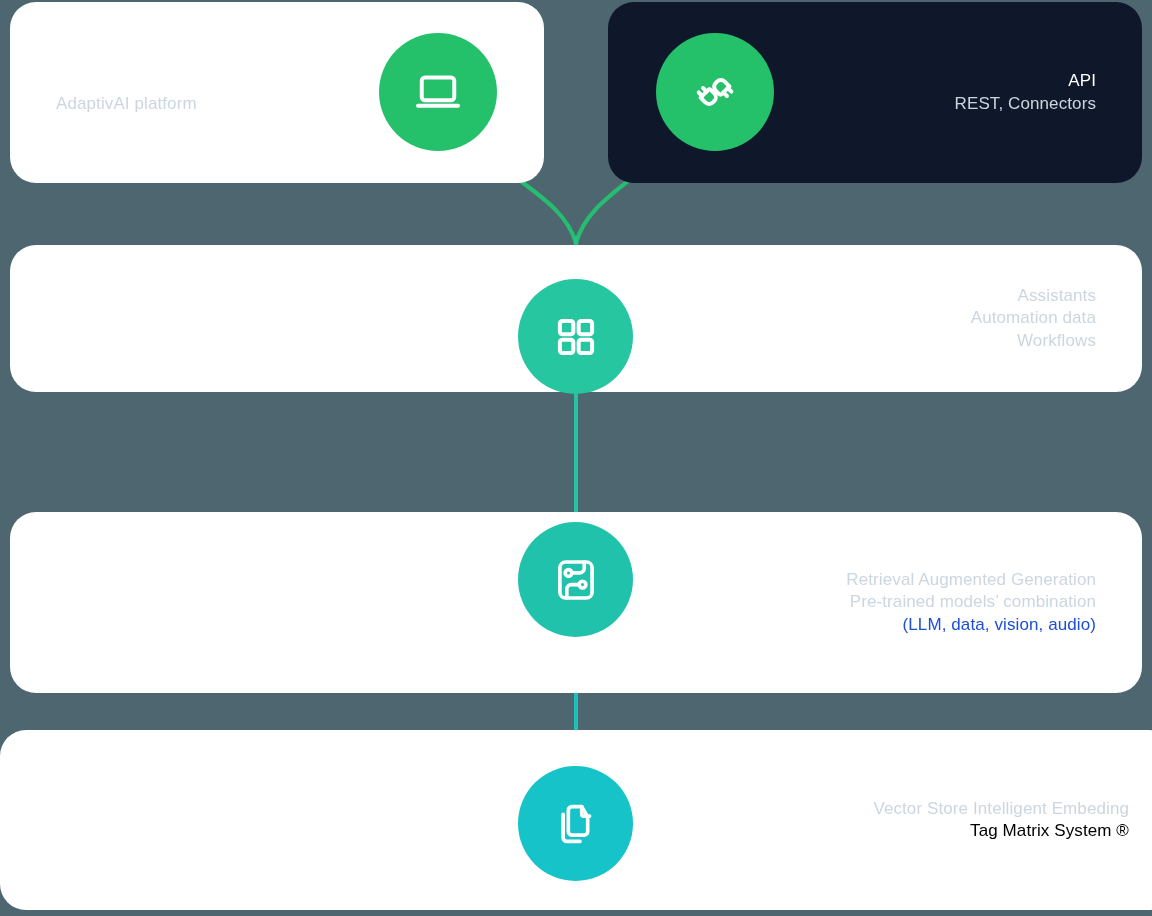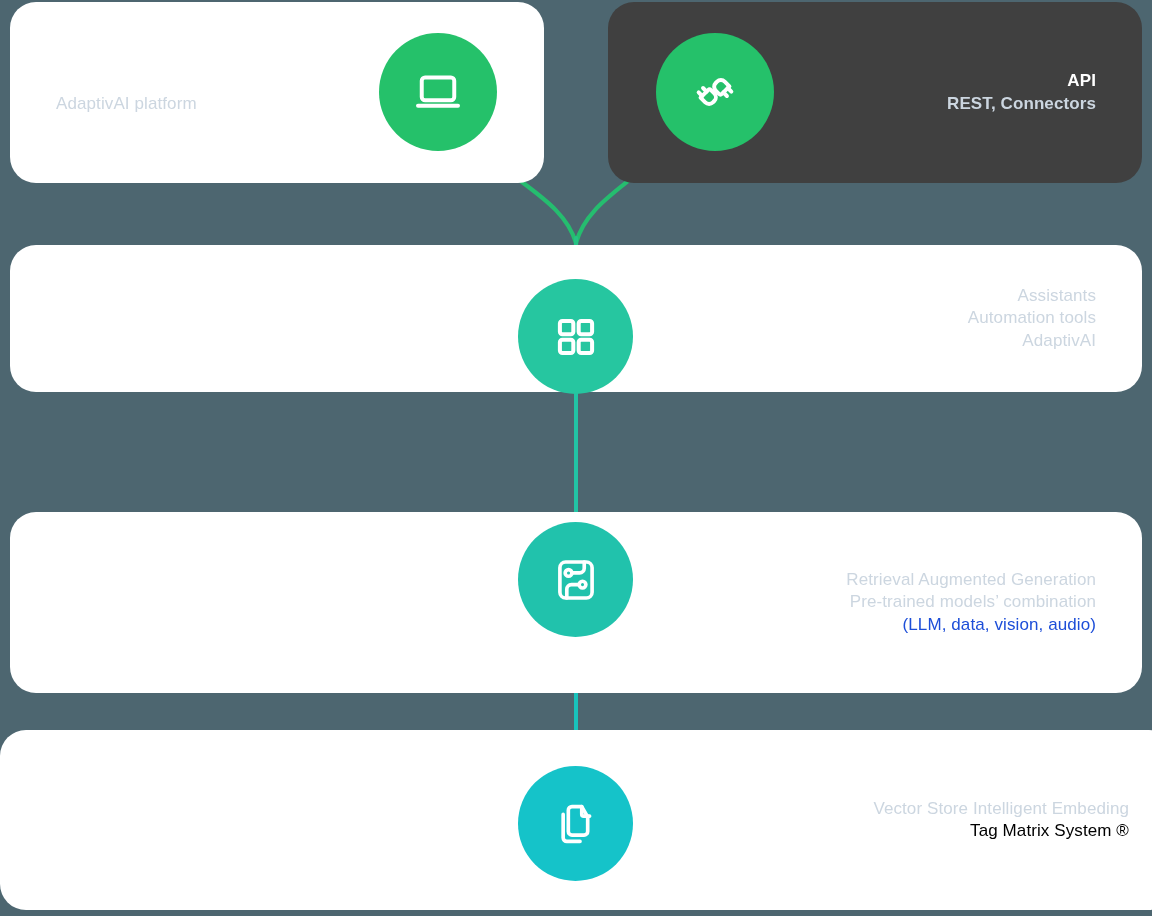--- a/index.html
+++ b/index.html
@@ -115,38 +115,38 @@
 
   <div class="card" id="card-ui" style="background: rgb(255, 255, 255);">
     <div class="card-inner">
       <div class="txt left">
         <span class="title" style="color: rgb(255, 255, 255);">User interface</span>
         <span class="line" style="color: rgb(204, 214, 224);">AdaptivAI platform</span>
       </div>
     </div>
   </div>
 
-  <div class="card" id="card-api" style="background: #404040; font-weight: bold;">
+  <div class="card" id="card-api" style="background: #0f172a;">
     <div class="card-inner">
       <div class="txt right">
         <span class="title" style="color: rgb(255, 255, 255);">API</span>
         <span class="line" style="color: rgb(204, 214, 224);">REST, Connectors</span>
       </div>
     </div>
   </div>
 
   <div class="card" id="card-apps" style="background: rgb(255, 255, 255);">
     <div class="card-inner">
       <div class="txt left">
         <span class="title" style="color: rgb(255, 255, 255);">Apps</span>
       </div>
       <div class="txt right">
         <span class="line" style="color: rgb(204, 214, 224);">Assistants</span>
-        <span class="line" style="color: rgb(204, 214, 224);">Automation tools</span>
-        <span class="line" style="color: rgb(204, 214, 224);">AdaptivAI</span>
+        <span class="line" style="color: rgb(204, 214, 224);">Automation data</span>
+        <span class="line" style="color: rgb(204, 214, 224);">Workflows</span>
       </div>
     </div>
   </div>
 
   <div class="card" id="card-engine" style="background: rgb(255, 255, 255);">
     <div class="card-inner">
       <div class="txt left">
         <span class="title" style="color: rgb(255, 255, 255);">AI Engine</span>
       </div>
       <div class="txt right">

